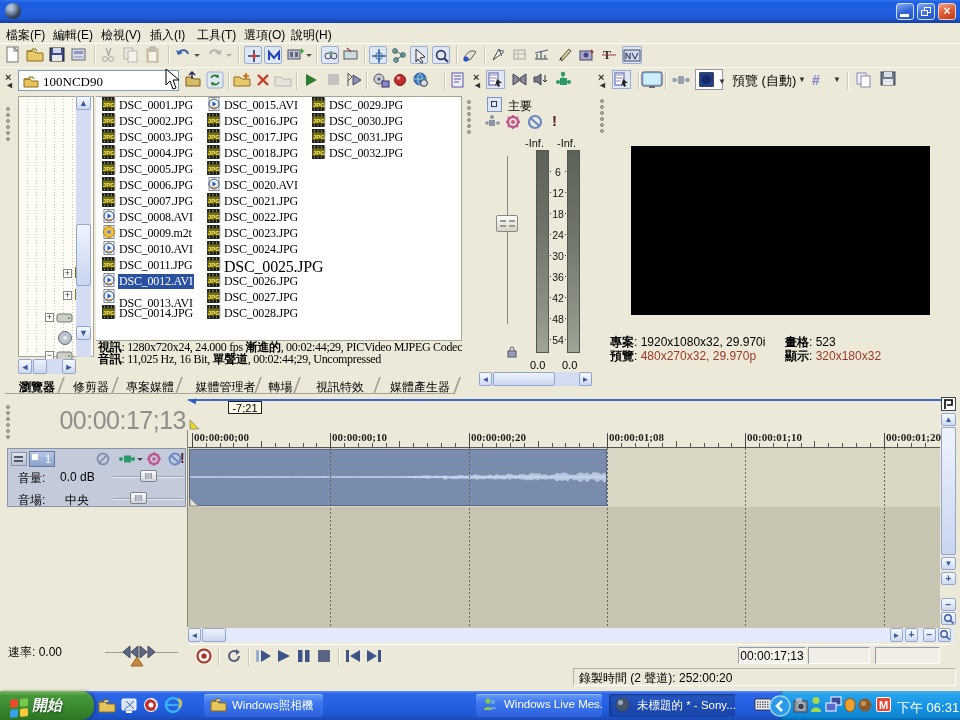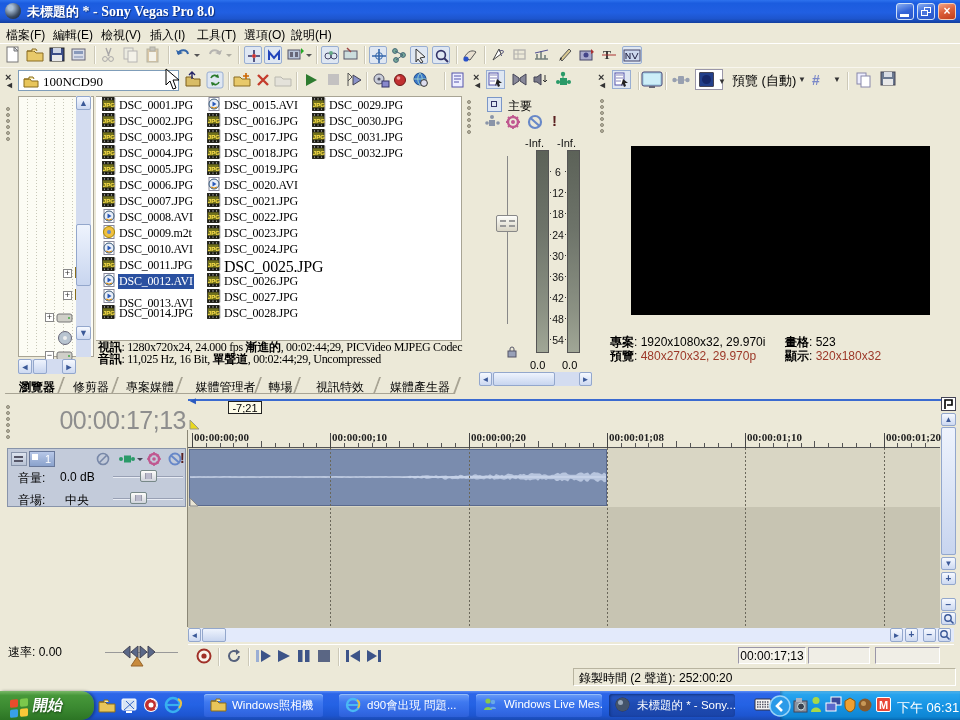--- a/index.html
+++ b/index.html
@@ -14,21 +14,20 @@
 .sb{background:#d3dcf0}
 .sbtn{position:absolute;background:linear-gradient(180deg,#f6f9ff,#cdd9f1);border:1px solid #93a7cc;border-radius:2px;color:#3b5998;text-align:center;font-weight:bold}
 .thumb{position:absolute;background:linear-gradient(180deg,#eef3fd,#c8d5ef);border:1px solid #93a7cc;border-radius:2px}
 svg{position:absolute;overflow:visible}
 .k{font-family:"Liberation Sans",sans-serif}
 </style></head><body>
 <div id="root">
 
 <div class="a" style="left:0;top:0;width:960px;height:23px;background:linear-gradient(180deg,#2d72ee 0%,#1b5cdf 14%,#215fe2 55%,#1d55cd 82%,#123e9d 100%)">
  <div class="a" style="left:5px;top:3px;width:16px;height:16px;border-radius:50%;background:radial-gradient(circle at 35% 30%,#aac0d8 15%,#3a4a60 60%,#101826)"></div>
- <div class="a srf" style="left:27px;top:3px;color:#fff;font-weight:bold;font-size:14px;text-shadow:1px 1px 1px #0d2e78"><span class="k" style="font-size:13px">未標題的</span> * - Sony Vegas Pro 8.0</div>
  <div class="a" style="left:896px;top:3px;width:18px;height:17px;border-radius:3px;border:1px solid #cfe0f6;background:linear-gradient(160deg,#89aef2 0%,#3465d8 50%,#2a56c8 100%)">
         <i class="a" style="left:3px;top:10px;width:9px;height:3px;background:#fff"></i>
       </div>
  <div class="a" style="left:917px;top:3px;width:18px;height:17px;border-radius:3px;border:1px solid #cfe0f6;background:linear-gradient(160deg,#89aef2 0%,#3465d8 50%,#2a56c8 100%)">
         <i class="a" style="left:6px;top:3px;width:7px;height:6px;border:1px solid #fff"></i>
         <i class="a" style="left:3px;top:6px;width:7px;height:6px;border:1px solid #fff;background:#4a74dc"></i>
       </div>
  <div class="a" style="left:938px;top:3px;width:18px;height:17px;border-radius:3px;border:1px solid #f4cdb6;background:linear-gradient(160deg,#f0a58a 0%,#dd613a 45%,#c03d1c 100%);color:#fff;font-weight:bold;font-size:12px;text-align:center;line-height:15px">×</div>
 </div>
 <div class="a" style="left:0;top:23px;width:960px;height:21px;background:#ece9d8;border-bottom:1px solid #fff">
@@ -1327,30 +1326,20 @@
       </svg>
 <div class="a" style="left:204px;top:3px;width:119px;height:23px;border-radius:3px;background:linear-gradient(180deg,#6a9cf8 0%,#3f79f0 35%,#3268e4 80%,#2e60d8 100%);box-shadow:inset 0 1px 0 #93bcfa;color:#fff;font-size:11.5px;overflow:hidden;white-space:nowrap">
         <span class="a" style="left:6px;top:3px">
           <svg width="17" height="15">
             <path d="M1 4h6l2 2h7v8H1z" fill="#e8c55a" stroke="#8a6d1a"></path>
             <path d="M1 4h5V2h4l1 2" fill="#f6e9a8" stroke="#8a6d1a"></path>
           </svg>
         </span>
         <span class="a k" style="left:28px;top:4px">Windows照相機</span>
       </div>
-<div class="a" style="left:339px;top:3px;width:130px;height:23px;border-radius:3px;background:linear-gradient(180deg,#6a9cf8 0%,#3f79f0 35%,#3268e4 80%,#2e60d8 100%);box-shadow:inset 0 1px 0 #93bcfa;color:#fff;font-size:11.5px;overflow:hidden;white-space:nowrap">
-        <span class="a" style="left:6px;top:3px">
-          <svg width="16" height="16">
-            <circle cx="8" cy="8" r="6" fill="none" stroke="#4ab8f4" stroke-width="2.4"></circle>
-            <path d="M3 8h10" stroke="#4ab8f4" stroke-width="2"></path>
-            <path d="M12 3c3 2 3 5 1 8" stroke="#e8c048" stroke-width="1.8" fill="none"></path>
-          </svg>
-        </span>
-        <span class="a k" style="left:28px;top:4px">d90會出現 問題...</span>
-      </div>
 <div class="a" style="left:476px;top:3px;width:126px;height:23px;border-radius:3px;background:linear-gradient(180deg,#6a9cf8 0%,#3f79f0 35%,#3268e4 80%,#2e60d8 100%);box-shadow:inset 0 1px 0 #93bcfa;color:#fff;font-size:11.5px;overflow:hidden;white-space:nowrap">
         <span class="a" style="left:6px;top:3px">
           <svg width="16" height="16">
             <circle cx="6" cy="4" r="2.6" fill="#8ac84a"></circle>
             <path d="M2 13c0-4 8-4 8 0z" fill="#8ac84a"></path>
             <circle cx="11" cy="5" r="2.2" fill="#68a8e8"></circle>
             <path d="M8 12c0-3 6-3 6 0z" fill="#68a8e8"></path>
           </svg>
         </span>
         <span class="a k" style="left:28px;top:4px">Windows Live Mes...</span>

